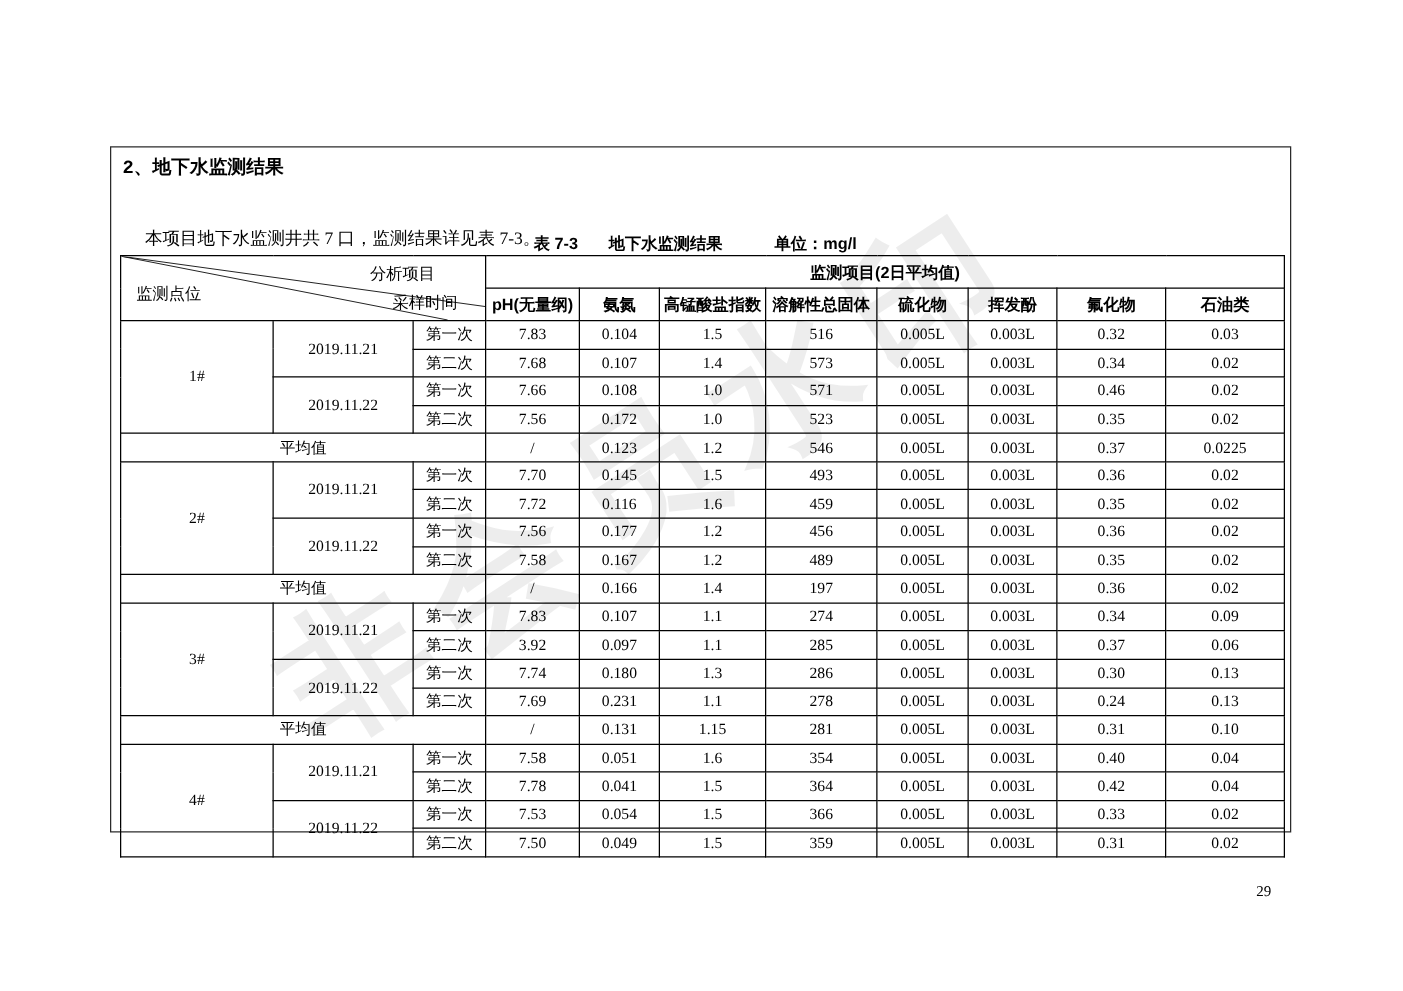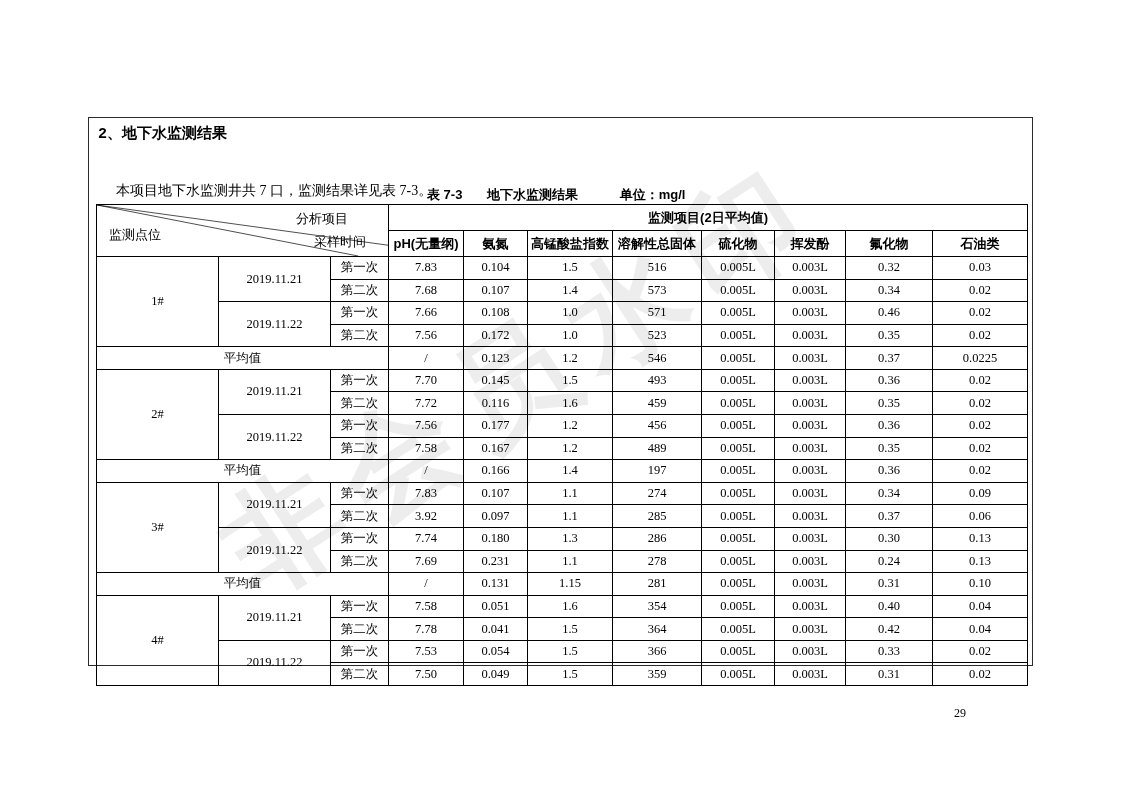--- a/index.html
+++ b/index.html
@@ -48,21 +48,21 @@
     font-size:12.5px;height:21.58px;
     font-family:"Liberation Serif","DejaVu Serif",serif;
   }
   td.corner{position:relative;padding:0;}
   td.corner svg{position:absolute;left:0;top:0;width:100%;height:100%;}
   .corner-lbl{position:absolute;font-size:13px;font-weight:normal;}
   .lbl-point{left:12px;bottom:12px;}
   .lbl-item{right:40px;top:5px;}
   .lbl-time{right:22px;bottom:5px;}
   .page-num{
-    position:absolute;left:954px;top:706px;font-size:12px;z-index:2;
+    position:absolute;left:1005px;top:706px;font-size:12px;z-index:2;
     font-family:"Liberation Serif","DejaVu Serif",serif;
   }
 </style>
 </head>
 <body>
 
 <div class="watermark">非会员水印</div>
 
 <div class="frame">
   <div class="sec-title">2、地下水监测结果</div>

